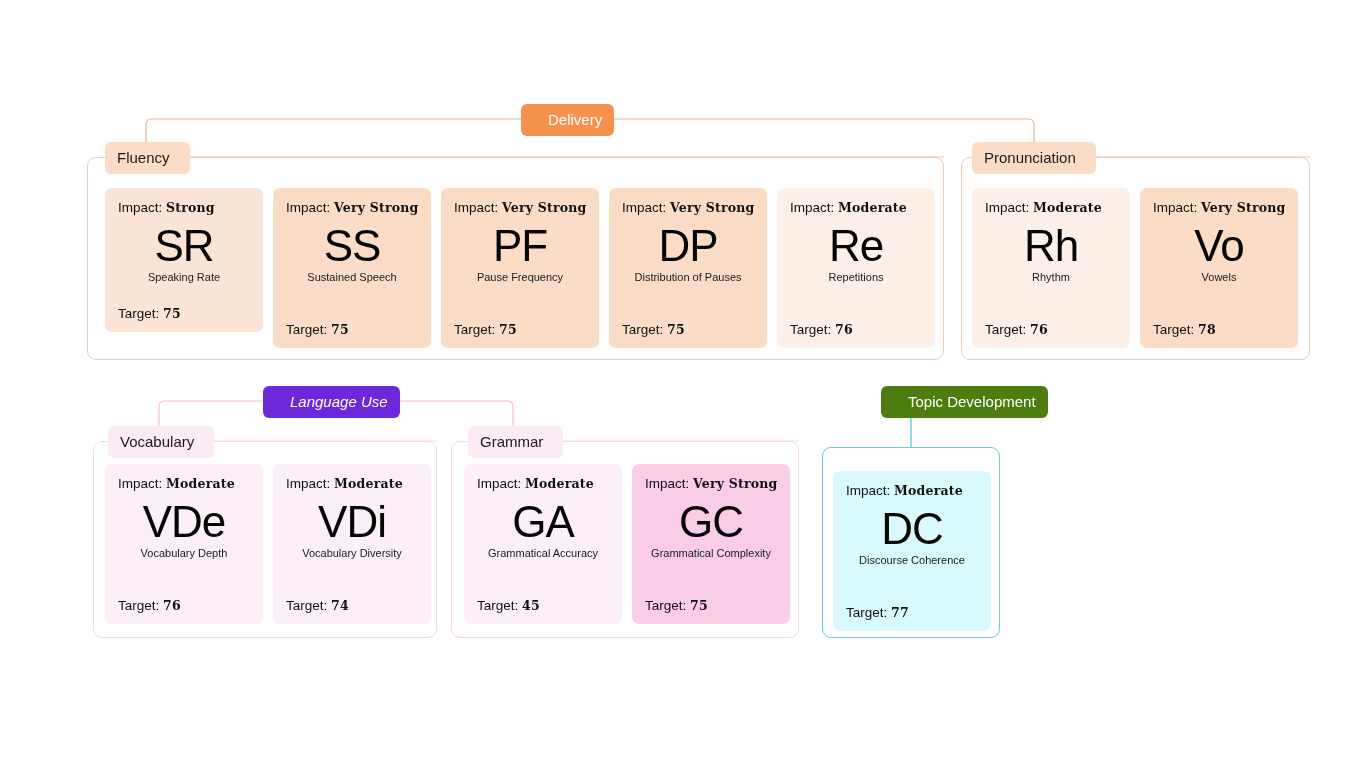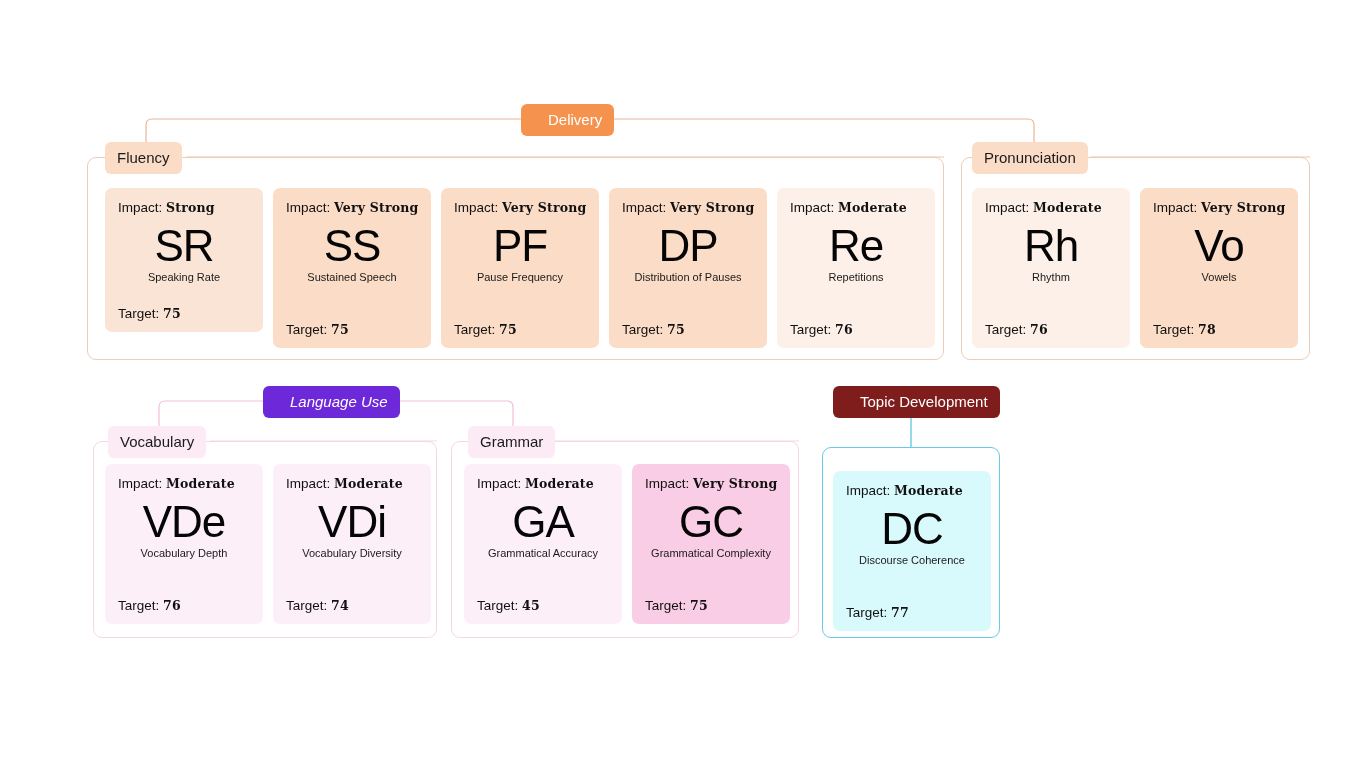--- a/index.html
+++ b/index.html
@@ -42,21 +42,21 @@
     box-sizing: border-box;
     z-index: 5;
   }
 
   .sub-badge {
     position: absolute;
     border-radius: 6px;
     color: #1b1b1b;
     font-size: 15px;
     line-height: 1;
-    padding: 8px 12px 9px 12px;
+    padding: 8px 20px 9px 12px;
     white-space: nowrap;
     box-sizing: border-box;
     z-index: 5;
   }
 
   
   .group-box {
     position: absolute;
     border: 1px solid #eccdb9;
     border-radius: 9px;
@@ -155,21 +155,21 @@
   <div class="group-box cyan" style="left:822px; top:447px; width:178px; height:191px;"></div>
 
   <div class="badge" style="left:521px; top:104px; background:#F5924E;">
     <span>Delivery</span>
   </div>
 
   <div class="badge" style="left:263px; top:386px; background:#6d28d9;font-style:italic;">
     <span>Language Use</span>
   </div>
 
-  <div class="badge" style="left:833px; top:386px; background:#7f1d1d;">
+  <div class="badge" style="left:881px; top:386px; background:#4d7c0f;">
     <span>Topic Development</span>
   </div>
 
   <div class="sub-badge" style="left:105px; top:142px; background:#FBDCC6;">
     <span>Fluency</span>
   </div>
 
   <div class="sub-badge" style="left:972px; top:142px; background:#FBDCC6;">
     <span>Pronunciation</span>
   </div>

